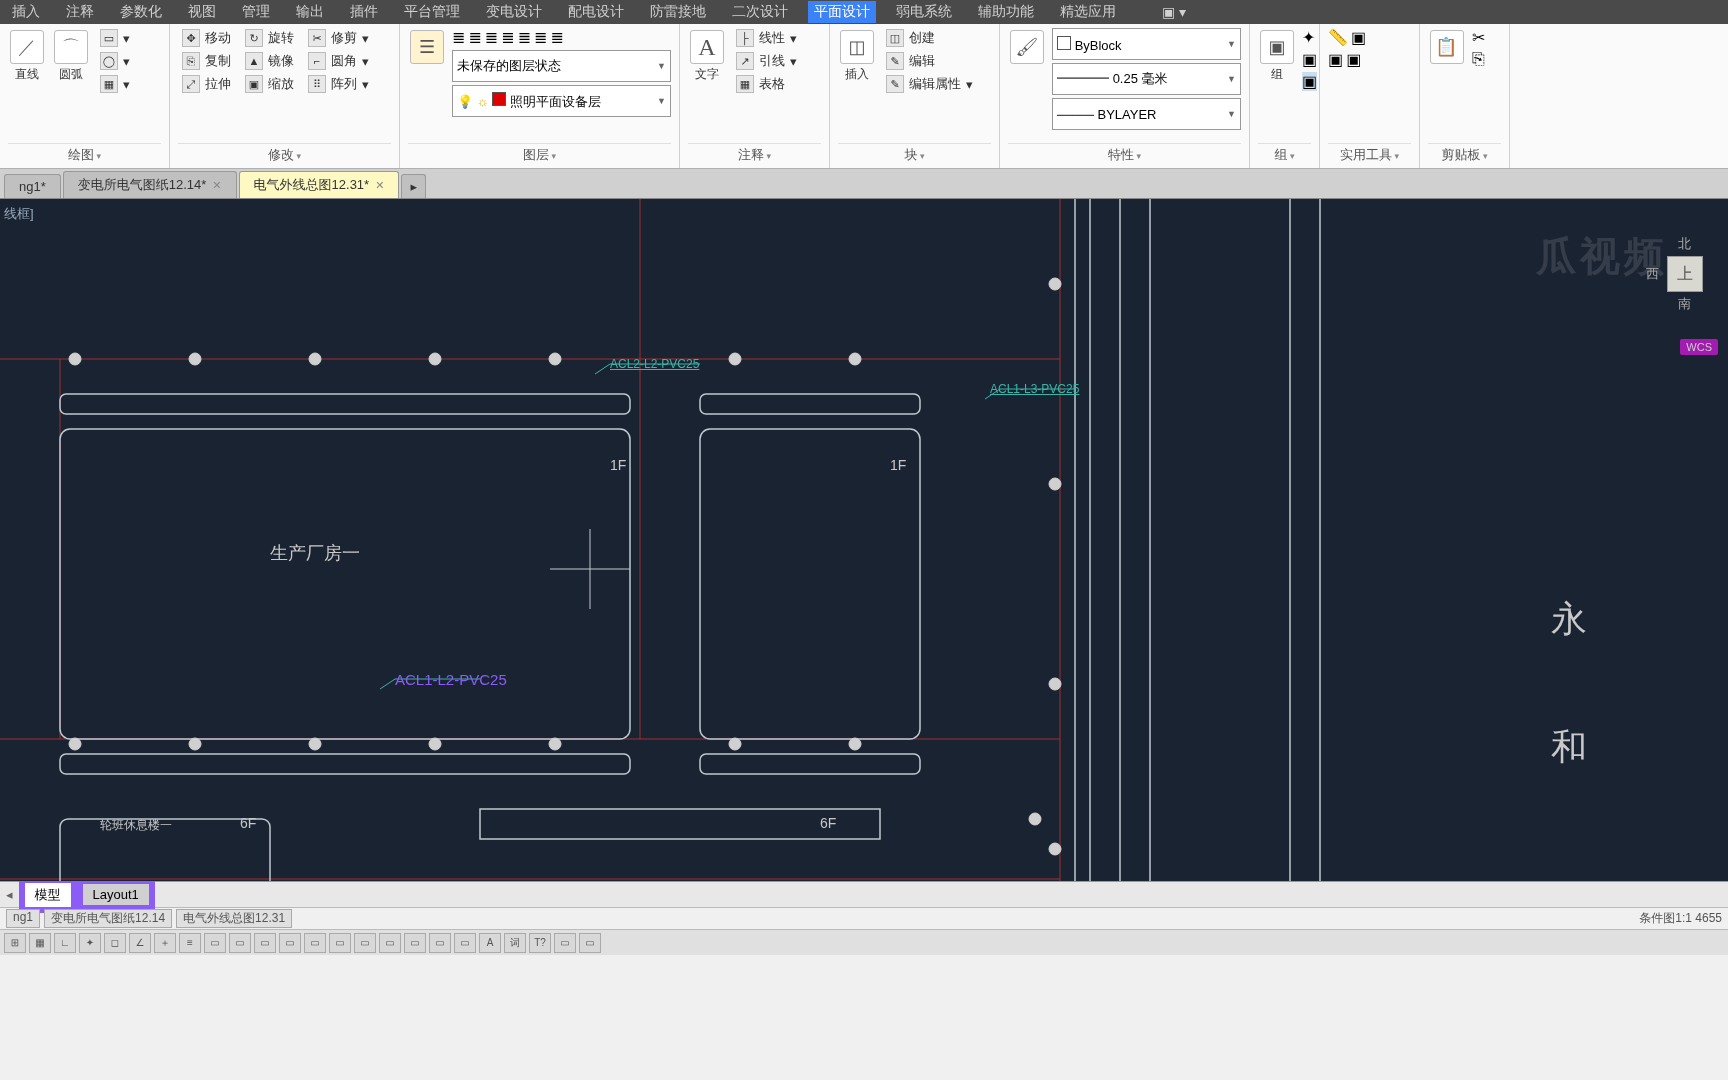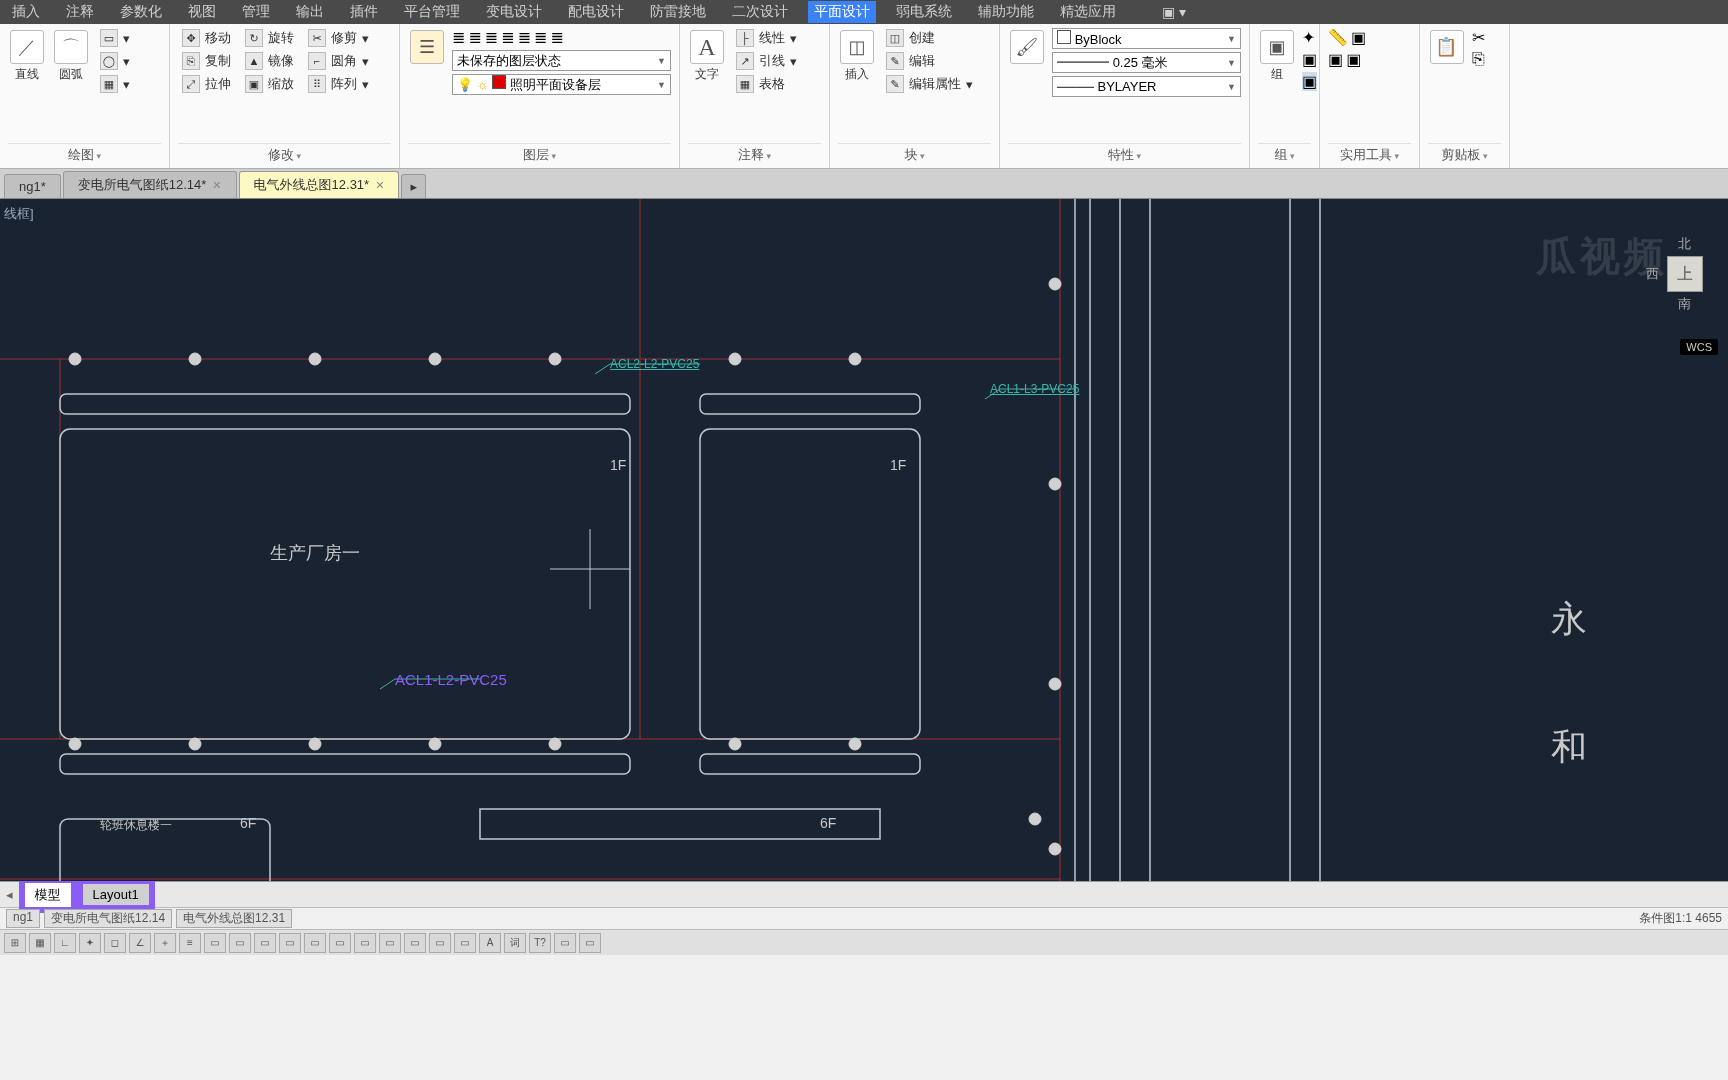--- a/index.html
+++ b/index.html
@@ -14,37 +14,37 @@
 .ribbon { background: #fafafa; border-bottom: 1px solid #b0b0b0; height: 145px; display: flex; }
 .panel { border-right: 1px solid #d0d0d0; padding: 4px 8px 2px 8px; display: flex; flex-direction: column; }
 .panel-body { flex: 1; display: flex; align-items: flex-start; gap: 6px; }
 .panel-title { text-align: center; font-size: 13px; color: #555; padding: 2px 0; border-top: 1px solid #e0e0e0; }
 .panel-title::after { content: " ▾"; font-size: 9px; color: #888; }
 .bigbtn { display: flex; flex-direction: column; align-items: center; gap: 2px; font-size: 12px; color: #333; padding: 2px; }
 .bigbtn .ic { width: 34px; height: 34px; border: 1px solid #bbb; border-radius: 3px; background: #fff; display: flex; align-items: center; justify-content: center; font-size: 18px; color: #555; }
 .colbtns { display: flex; flex-direction: column; gap: 3px; }
 .smbtn { display: flex; align-items: center; gap: 5px; font-size: 13px; color: #333; padding: 1px 4px; white-space: nowrap; }
 .smbtn .si { width: 18px; height: 18px; background: #e8e8e8; border: 1px solid #bbb; display: inline-flex; align-items: center; justify-content: center; font-size: 11px; }
-.combo { border: 1px solid #999; background: #fff; font-size: 13px; padding: 2px 4px; height: 21px; display: flex; align-items: center; justify-content: space-between; }
+.combo { border: 1px solid #999; background: #fff; font-size: 13px; padding: 2px 4px; height: 32px; display: flex; align-items: center; justify-content: space-between; }
 .combo .arr { font-size: 9px; color: #666; margin-left: 6px; }
 .swatch { width: 14px; height: 14px; border: 1px solid #555; display: inline-block; }
 
 
 .doctabs { background: #d0d0d0; height: 30px; display: flex; align-items: flex-end; padding-left: 4px; gap: 2px; border-bottom: 1px solid #888; }
 .doctab { background: #c0c0c0; border: 1px solid #999; border-bottom: none; padding: 4px 14px; font-size: 13px; color: #333; border-radius: 3px 3px 0 0; display: flex; align-items: center; gap: 6px; }
 .doctab.active { background: #fef9c3; }
 .doctab .x { font-size: 11px; color: #888; }
 
 
 .canvas-wrap { position: relative; background: #1a2332; height: 682px; overflow: hidden; color: #aaa; }
 .canvas-wrap svg { position: absolute; top: 0; left: 0; }
 .viewcube { position: absolute; top: 40px; right: 8px; width: 70px; height: 70px; }
 .viewcube .face { width: 36px; height: 36px; background: #d8d8d0; border: 1px solid #999; position: absolute; top: 17px; left: 17px; display: flex; align-items: center; justify-content: center; font-size: 16px; color: #555; }
 .viewcube .lbl { position: absolute; font-size: 13px; color: #aaa; }
-.wcs-badge { position: absolute; top: 140px; right: 10px; background: #000000; color: #ccc; font-size: 11px; padding: 2px 6px; border-radius: 2px; }
+.wcs-badge { position: absolute; top: 140px; right: 10px; background: #a21caf; color: #ccc; font-size: 11px; padding: 2px 6px; border-radius: 2px; }
 .watermark { position: absolute; top: 30px; right: 60px; font-size: 40px; color: rgba(255,255,255,0.12); font-weight: bold; letter-spacing: 4px; }
 .roadtext { position: absolute; font-size: 36px; color: #c8c8c8; writing-mode: vertical-rl; }
 
 
 .modeltabs { background: #e8e8e8; height: 26px; display: flex; align-items: center; font-size: 13px; border-top: 1px solid #999; }
 .modeltabs .mt { padding: 3px 10px; border: 6px solid #8b5cf6; background: #d0d0d0; }
 .modeltabs .mt.active { background: #fff; }
 
 
 .status1 { background: #f0f0f0; height: 22px; display: flex; align-items: center; font-size: 12px; color: #555; padding: 0 6px; gap: 4px; border-top: 1px solid #bbb; justify-content: space-between; }

